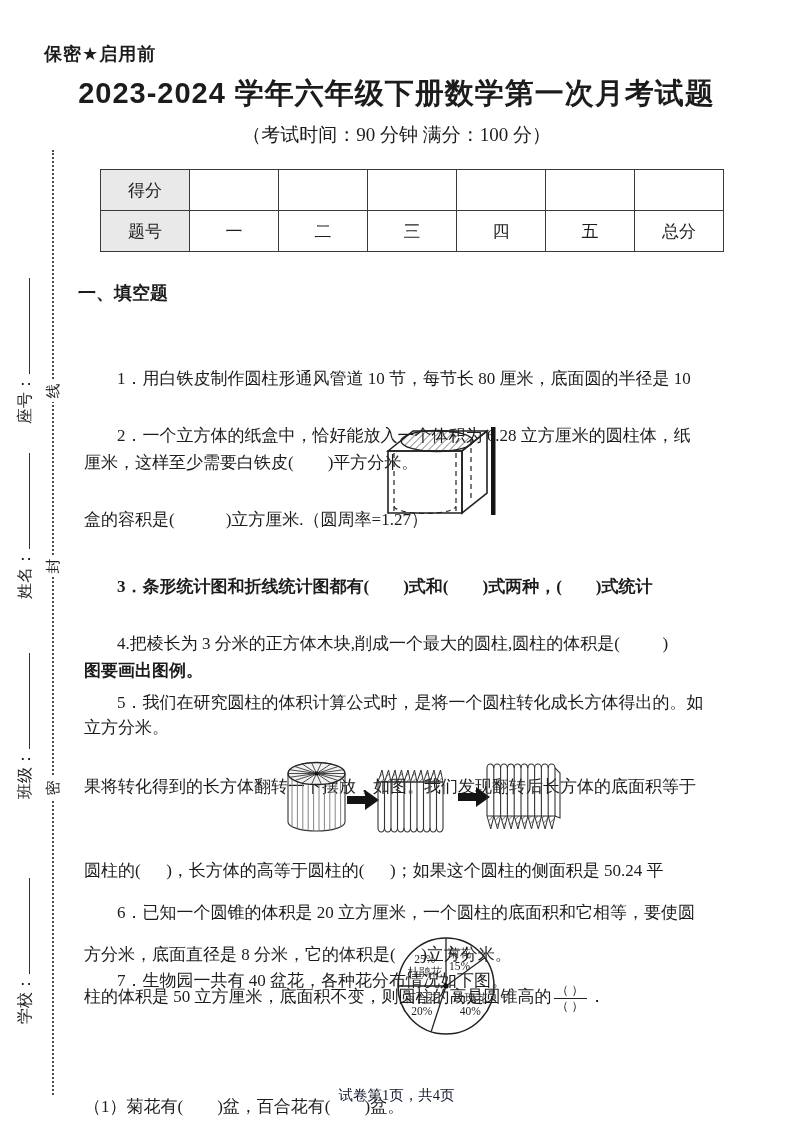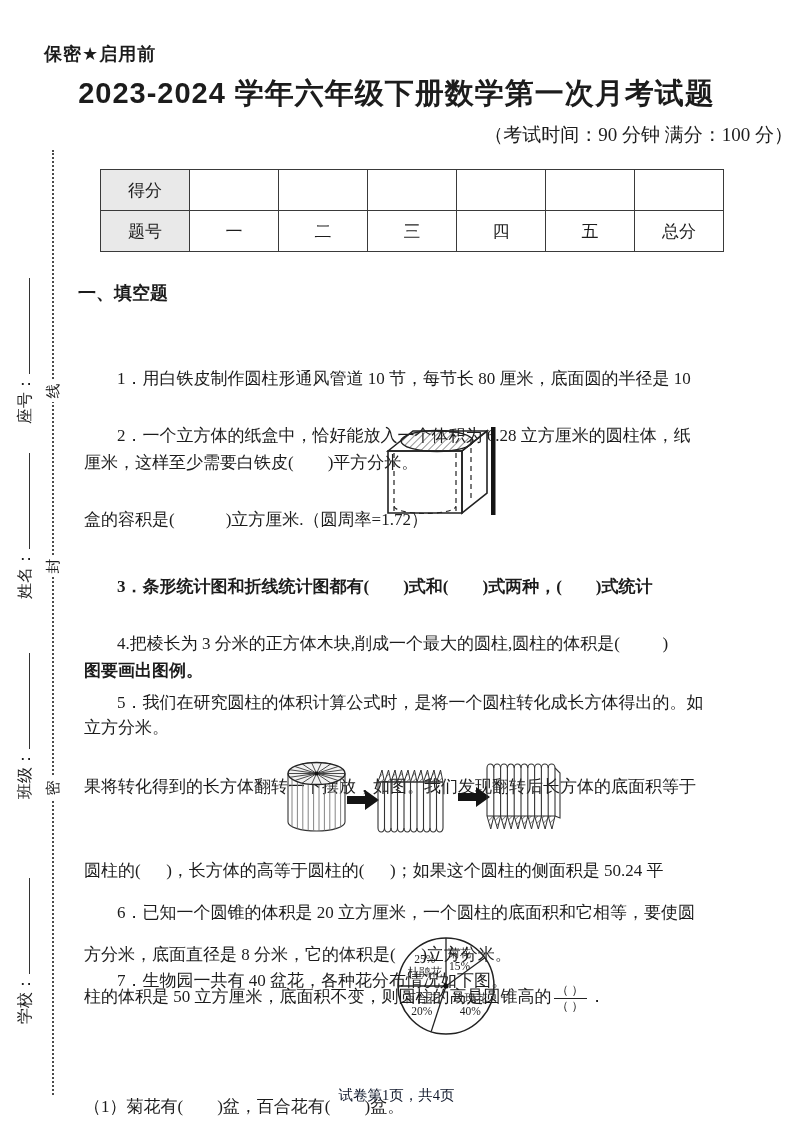--- a/index.html
+++ b/index.html
@@ -6,21 +6,21 @@
   .page{
     position:relative;width:793px;height:1122px;background:#ffffff;margin:0 auto;
     font-family:"Liberation Serif","DejaVu Serif",serif;color:#1c1c1c;overflow:hidden;
   }
   .abs{position:absolute;}
   
   .secrecy{left:44px;top:42px;font-family:"Liberation Sans","DejaVu Sans",sans-serif;
     font-weight:bold;font-size:18px;letter-spacing:1px;}
   .title{left:0;right:0;top:74px;text-align:center;
     font-family:"Liberation Sans","DejaVu Sans",sans-serif;font-weight:bold;font-size:29px;letter-spacing:1px;}
-  .subtitle{left:0;right:0;top:122px;text-align:right;font-size:19px;}
+  .subtitle{left:0;right:0;top:122px;text-align:center;font-size:19px;}
   
   .score-table{left:100px;top:169px;border-collapse:collapse;}
   .score-table td{border:1.6px solid #3a3a3a;width:88px;height:40px;text-align:center;
     vertical-align:middle;font-size:17px;padding:0;}
   .score-table td.hd{background:#e9e9e9;}
   
   .section-title{left:78px;top:281px;font-family:"Liberation Sans","DejaVu Sans",sans-serif;
     font-weight:bold;font-size:18px;}
   .qblock{left:84px;width:694px;font-size:17px;line-height:28px;white-space:pre-wrap;}
   .qline{min-height:28px;}
@@ -95,21 +95,21 @@
 
   <div class="abs section-title">一、填空题</div>
 
   <div class="abs qblock" style="top:309px;">
     <div class="qline indent">1．用白铁皮制作圆柱形通风管道 10 节，每节长 80 厘米，底面圆的半径是 10</div>
     <div class="qline">厘米，这样至少需要白铁皮(        )平方分米。</div>
   </div>
 
   <div class="abs qblock" style="top:366px;">
     <div class="qline indent">2．一个立方体的纸盒中，恰好能放入一个体积为 6.28 立方厘米的圆柱体，纸</div>
-    <div class="qline">盒的容积是(            )立方厘米.（圆周率=1.72）</div>
+    <div class="qline">盒的容积是(            )立方厘米.（圆周率=1.27）</div>
   </div>
 
   <div class="fig" style="left:374px;top:426px;">
     <svg width="126" height="92" viewBox="0 0 126 92">
       <defs>
         <pattern id="hatch1" width="5" height="5" patternUnits="userSpaceOnUse" patternTransform="rotate(45)">
           <line x1="0" y1="0" x2="0" y2="5" stroke="#3a3a3a" stroke-width="1.1"></line>
         </pattern>
       </defs>
       <rect x="117" y="1" width="4.5" height="88" fill="#141414"></rect>

